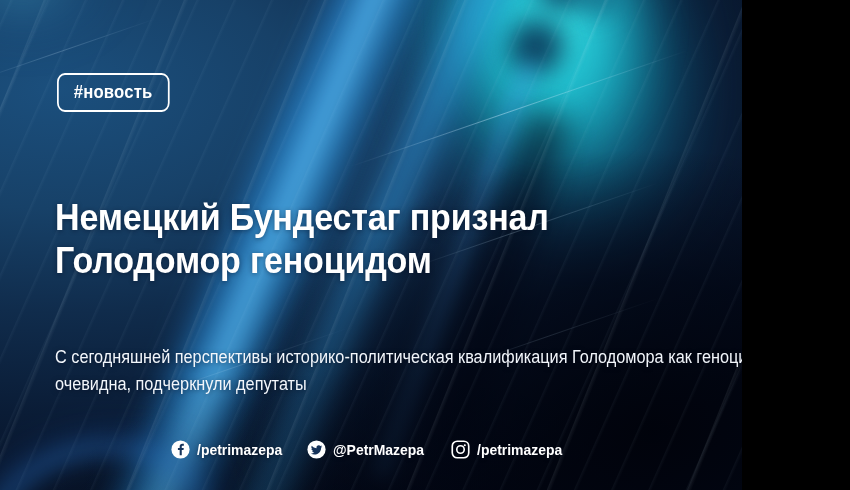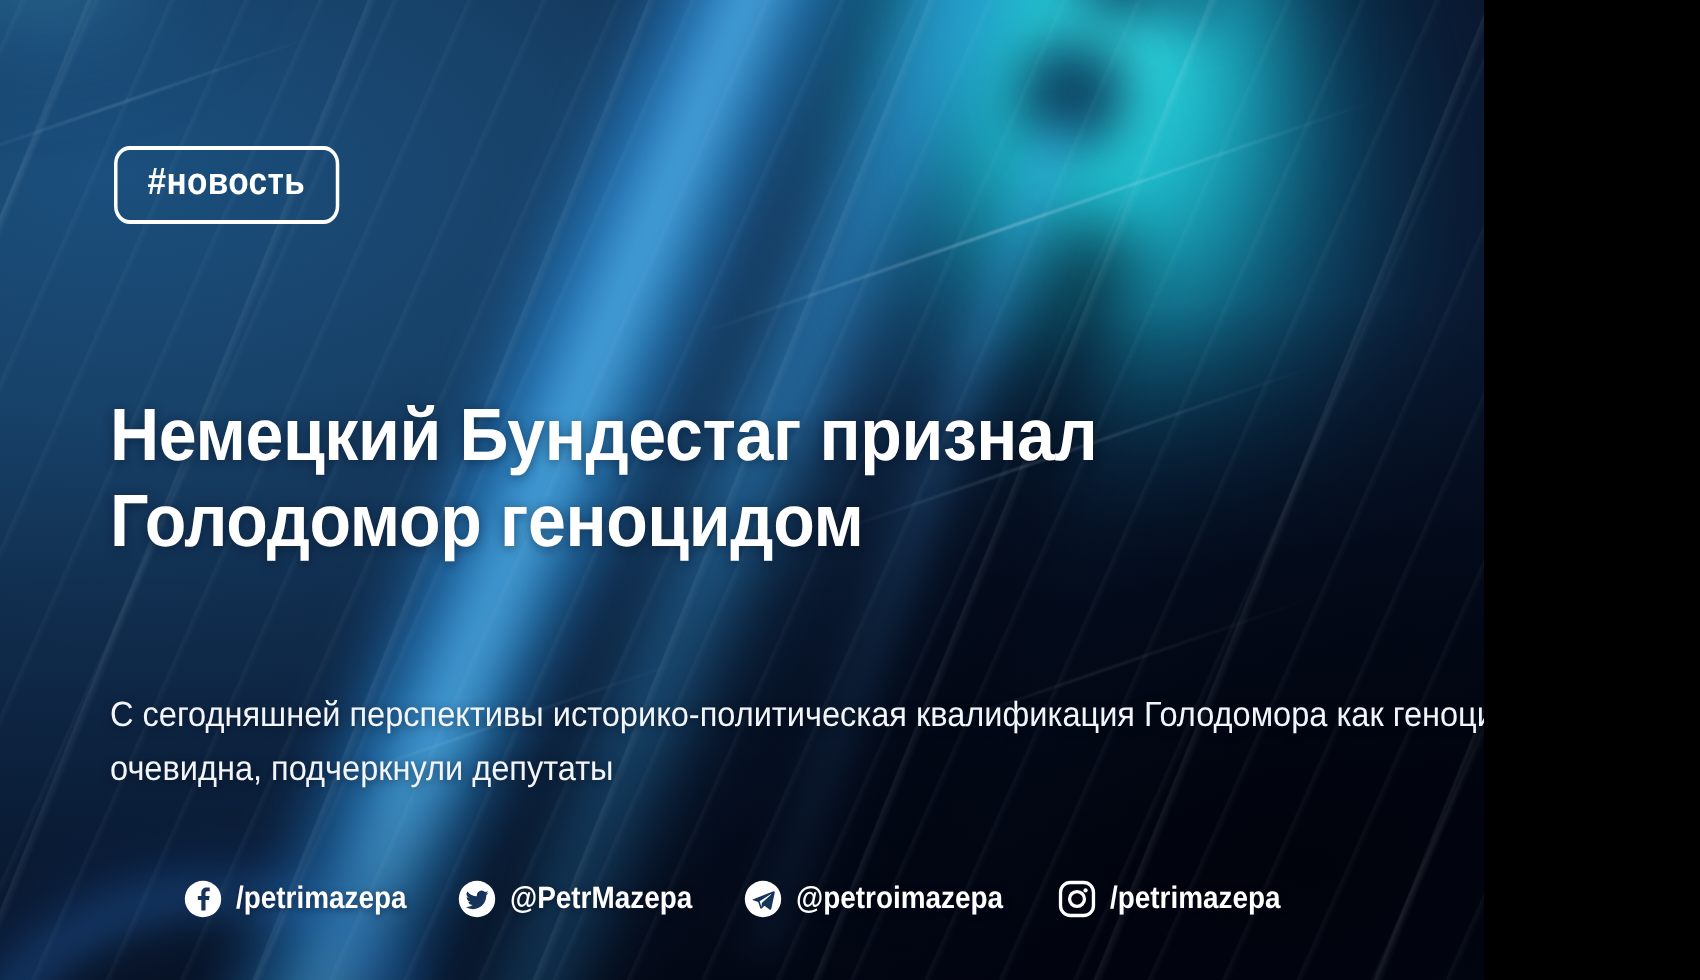--- a/index.html
+++ b/index.html
@@ -261,29 +261,20 @@
       <div class="social-item">
         <span class="social-icon-wrap">
           <svg class="social-icon" viewBox="0 0 24 24" aria-hidden="true">
             <circle cx="12" cy="12" r="11.5" fill="#ffffff"></circle>
             <path d="M19.3 8.07c-.53.24-1.1.4-1.7.47.61-.37 1.08-.95 1.3-1.64-.57.34-1.2.58-1.88.71a2.96 2.96 0 0 0-5.04 2.7 8.4 8.4 0 0 1-6.1-3.09 2.96 2.96 0 0 0 .92 3.95c-.48-.02-.94-.15-1.34-.37v.04c0 1.43 1.02 2.63 2.37 2.9-.25.07-.51.1-.78.1-.19 0-.37-.02-.55-.05a2.96 2.96 0 0 0 2.76 2.06 5.94 5.94 0 0 1-4.38 1.22 8.37 8.37 0 0 0 4.54 1.33c5.44 0 8.42-4.51 8.42-8.42l-.01-.38a6 6 0 0 0 1.47-1.53z" fill="#16335a"></path>
           </svg>
         </span>
         <span class="social-label">@PetrMazepa</span>
       </div>
 
-      <div class="social-item">
-        <span class="social-icon-wrap">
-          <svg class="social-icon" viewBox="0 0 24 24" aria-hidden="true">
-            <circle cx="12" cy="12" r="11.5" fill="#ffffff"></circle>
-            <path d="M18.3 7.3 5.9 12.08c-.62.25-.62.6-.11.75l3.18.99 1.22 3.76c.15.41.07.58.5.58.33 0 .48-.15.66-.33l1.54-1.5 3.21 2.37c.59.33 1.01.16 1.16-.55l2.1-9.9c.21-.87-.34-1.26-.9-1.01l-.16.06zM9.86 13.42l6.94-4.38c.35-.21.67-.1.4.13l-5.94 5.36-.23 2.47-1.17-3.58z" fill="#16335a"></path>
-          </svg>
-        </span>
-        <span class="social-label">@petroimazepa</span>
-      </div>
 
       <div class="social-item">
         <span class="social-icon-wrap">
           <svg class="social-icon" viewBox="0 0 24 24" aria-hidden="true">
             <rect x="1.6" y="1.6" width="20.8" height="20.8" rx="6.2" fill="none" stroke="#ffffff" stroke-width="2.1"></rect>
             <circle cx="12" cy="12" r="4.7" fill="none" stroke="#ffffff" stroke-width="2.1"></circle>
             <circle cx="17.4" cy="6.6" r="1.35" fill="#ffffff"></circle>
           </svg>
         </span>
         <span class="social-label">/petrimazepa</span>

